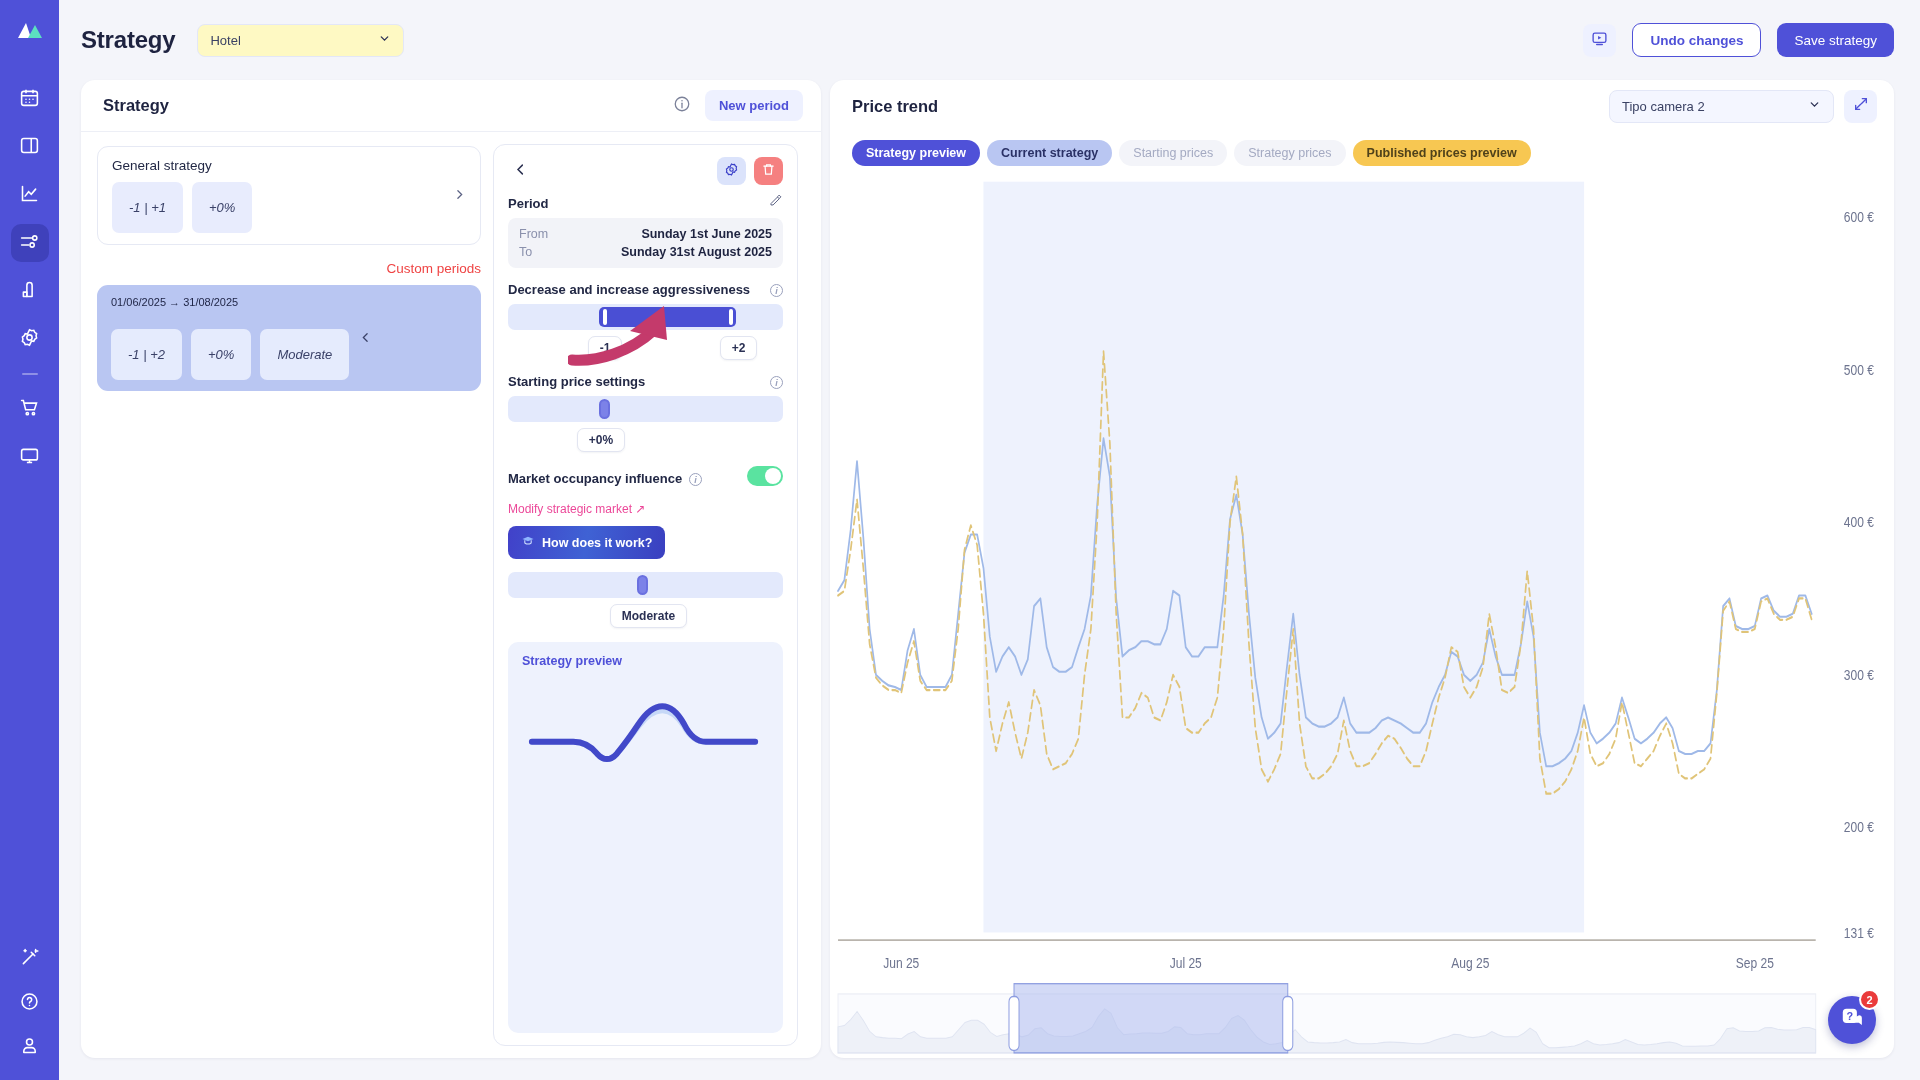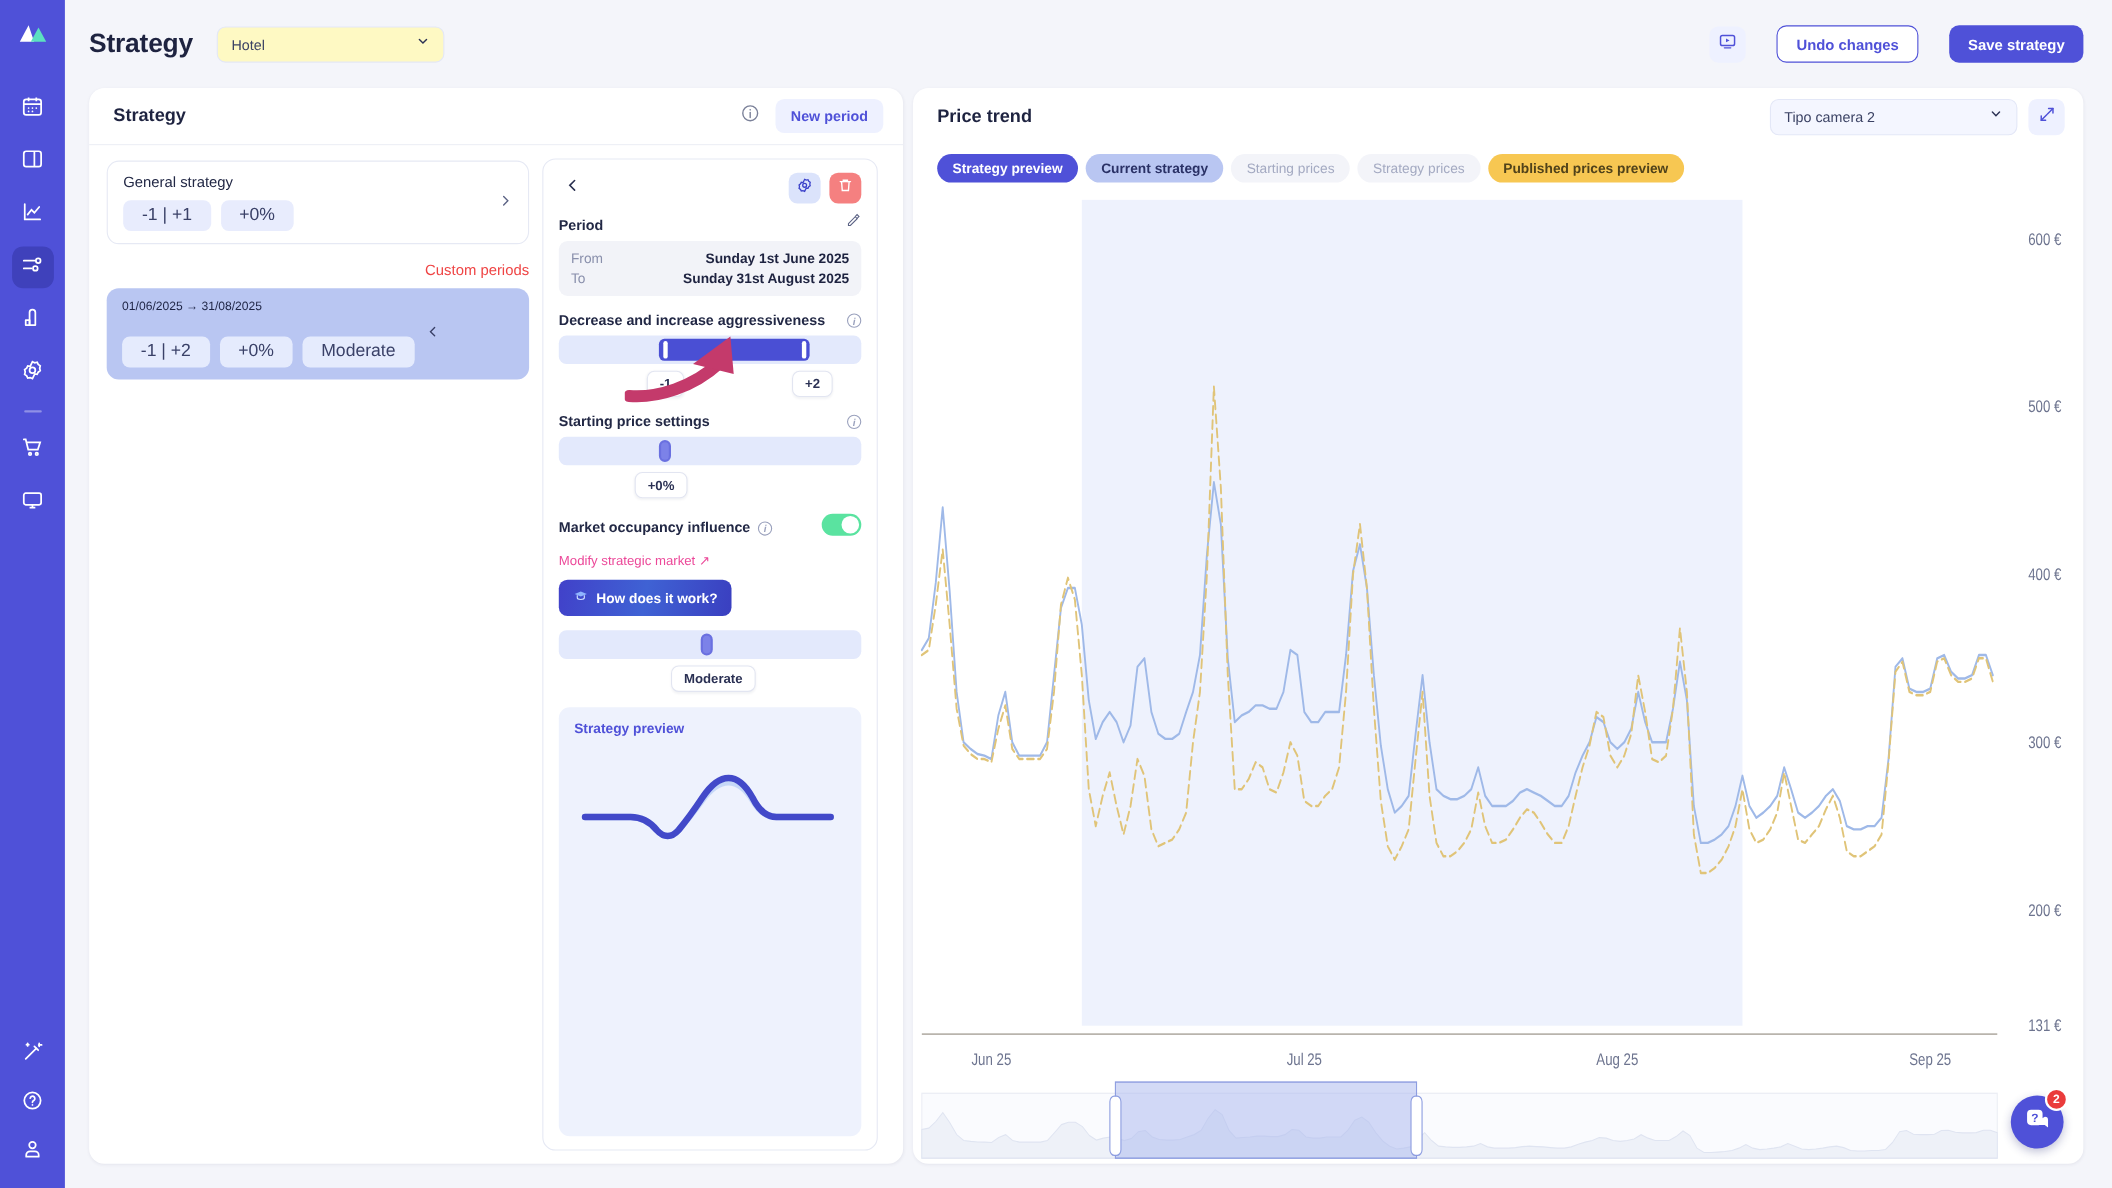--- a/index.html
+++ b/index.html
@@ -43,35 +43,35 @@
     display: flex; align-items: center; padding: 0 26px 0 22px;
   }
   #page-title { font-size: 24px; font-weight: bold; color: #1e2340; letter-spacing: -0.2px; }
   #hotel-select {
     margin-left: 22px; width: 207px; height: 33px;
     background: #fef9c3; border: 1px solid #e3e7f7; border-radius: 8px;
     display: flex; align-items: center; justify-content: space-between;
     padding: 0 12px; cursor: pointer;
   }
   #hotel-select .sel-label { font-size: 13px; color: #3b4264; }
-  #topbar-right { margin-left: auto; display: flex; align-items: center; gap: 28px; }
+  #topbar-right { margin-left: auto; display: flex; align-items: center; gap: 16px; }
   .icon-btn-soft {
     width: 33px; height: 33px; border-radius: 8px; background: #eef1ff;
     display: flex; align-items: center; justify-content: center; cursor: pointer;
   }
   .btn-outline {
     height: 34px; padding: 0 17px; border-radius: 9px;
     border: 1.4px solid #4f51d8; background: #fff;
     font-size: 13.5px; font-weight: bold; color: #4f51d8;
     display: flex; align-items: center; cursor: pointer;
   }
   .btn-primary {
     height: 34px; padding: 0 17px; border-radius: 9px;
     border: none; background: #4f51d8;
-    font-size: 13.5px; font-weight: bold; color: #fff;
+    font-size: 13.5px; font-weight: normal; color: #fff;
     display: flex; align-items: center; cursor: pointer;
   }
 
   
   #main { flex: 1; display: flex; gap: 9px; padding: 0 26px 22px 22px; min-height: 0; }
   .card {
     background: #fff; border-radius: 14px;
     box-shadow: 0 1px 3px rgba(40,48,90,0.07);
   }
 
@@ -94,22 +94,22 @@
   .strategy-card {
     border: 1px solid #e6e9f4; border-radius: 11px;
     padding: 11px 14px; display: flex; align-items: center;
     cursor: pointer; background: #fff;
   }
   .strategy-card .sc-body { flex: 1; }
   .sc-title { font-size: 13.5px; color: #222845; margin-bottom: 9px; }
   .chips { display: flex; gap: 9px; }
   .chip {
     background: #dde4fb; border-radius: 7px;
-    font-size: 16px; color: #3c4association; color: #3a4168;
-    padding: 5px 17px; white-space: nowrap;
+    font-size: 13px; color: #3c4association; color: #3a4168;
+    padding: 18px 17px; white-space: nowrap; font-style: italic;
   }
   .chip.light { background: #e8ecfd; }
   .chev { color: #6a7293; font-size: 15px; padding-left: 10px; }
   #custom-periods-label { font-size: 13.5px; color: #ef4444; margin: 16px 0 9px 2px; text-align: right; }
   .period-card {
     background: #b9c6f2; border-radius: 11px;
     padding: 11px 14px; display: flex; align-items: center; cursor: pointer;
   }
   .period-card .pc-title { font-size: 11px; color: #1d2344; margin-bottom: 21px; }
   .period-card .chip { background: #e5ebfd; }

